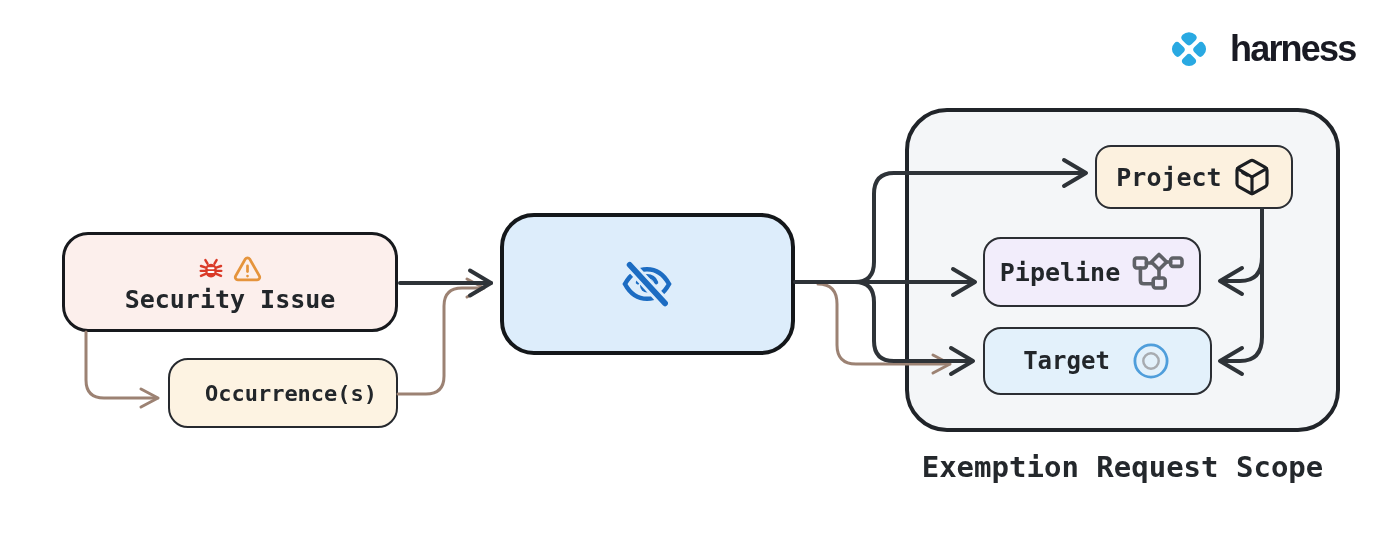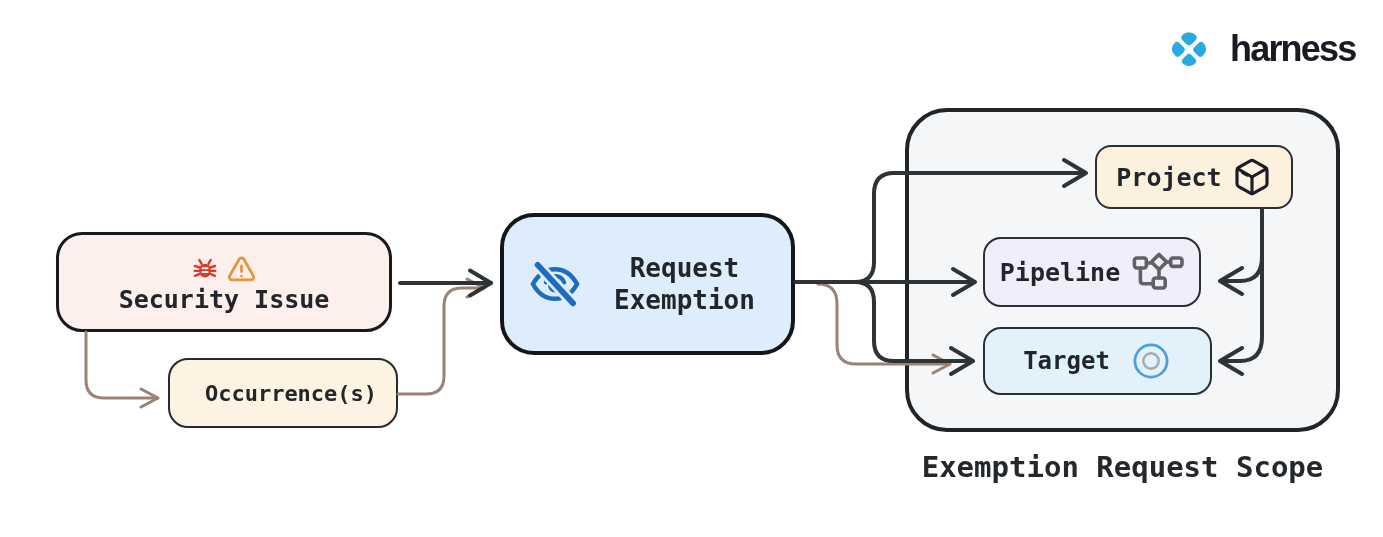--- a/index.html
+++ b/index.html
@@ -20,21 +20,21 @@
   .hlogo-grid span:nth-child(2){border-top-right-radius:9px;}
   .hlogo-grid span:nth-child(3){border-bottom-left-radius:9px;}
   .hlogo-grid span:nth-child(4){border-bottom-right-radius:9px;}
   .brand-name{
     font-family:"Liberation Sans","DejaVu Sans",sans-serif;font-weight:700;
     font-size:36px;letter-spacing:-1.8px;color:#191a23;margin-left:18px;line-height:46px;
   }
   
   .node{position:absolute;box-sizing:border-box;display:flex;align-items:center;justify-content:center;}
   .node-security{
-    left:56px;top:232px;width:336px;height:100px;background:#fcefec;
+    left:62px;top:232px;width:336px;height:100px;background:#fcefec;
     border:3.5px solid #17191d;border-radius:26px;flex-direction:column;gap:2px;padding-top:4px;
   }
   .icon-row{display:flex;align-items:center;gap:7px;height:30px;}
   .label-lg{font-weight:700;font-size:25px;line-height:28px;white-space:nowrap;}
   .node-occurrence{
     left:168px;top:358px;width:230px;height:70px;background:#fdf3e2;
     border:2.5px solid #26292e;border-radius:20px;padding-left:16px;
   }
   .label-md{font-weight:700;font-size:22px;white-space:nowrap;}
   .node-exemption{
@@ -128,24 +128,20 @@
       <svg width="54" height="54" viewBox="0 0 24 24">
         <g fill="none" stroke="#1c6cc2" stroke-width="2" stroke-linecap="round">
           <path d="M2.2 12 C4.8 7.2 8.2 5.4 12 5.4 C15.8 5.4 19.2 7.2 21.8 12 C19.2 16.8 15.8 18.6 12 18.6 C8.2 18.6 4.8 16.8 2.2 12 Z"></path>
           <path d="M7.9 11.3 A4.4 4.4 0 0 1 16.1 11.3" stroke-width="1.8"></path>
         </g>
         <circle cx="12" cy="12.7" r="3.1" fill="#1c6cc2"></circle>
         <path d="M4.3 3.5 L20 20.6" stroke="#ddedfb" stroke-width="5" stroke-linecap="round"></path>
         <path d="M4.3 3.5 L20 20.6" stroke="#1c6cc2" stroke-width="2.6" stroke-linecap="round"></path>
       </svg>
     </span>
-    <div class="exemption-text">
-      <div>Request</div>
-      <div>Exemption</div>
-    </div>
   </div>
 
   <div class="node node-project">
     <div class="label-box">Project</div>
     <span class="icon">
       <svg width="40" height="40" viewBox="0 0 24 24" fill="none" stroke="#1b1e22" stroke-width="1.9" stroke-linecap="round" stroke-linejoin="round">
         <path d="M21 8a2 2 0 0 0-1-1.73l-7-4a2 2 0 0 0-2 0l-7 4A2 2 0 0 0 3 8v8a2 2 0 0 0 1 1.73l7 4a2 2 0 0 0 2 0l7-4A2 2 0 0 0 21 16Z"></path>
         <path d="M3.3 7 12 12l8.7-5"></path>
         <path d="M12 22V12"></path>
         <path d="M6.4 9.3l2.7 1.5"></path>

